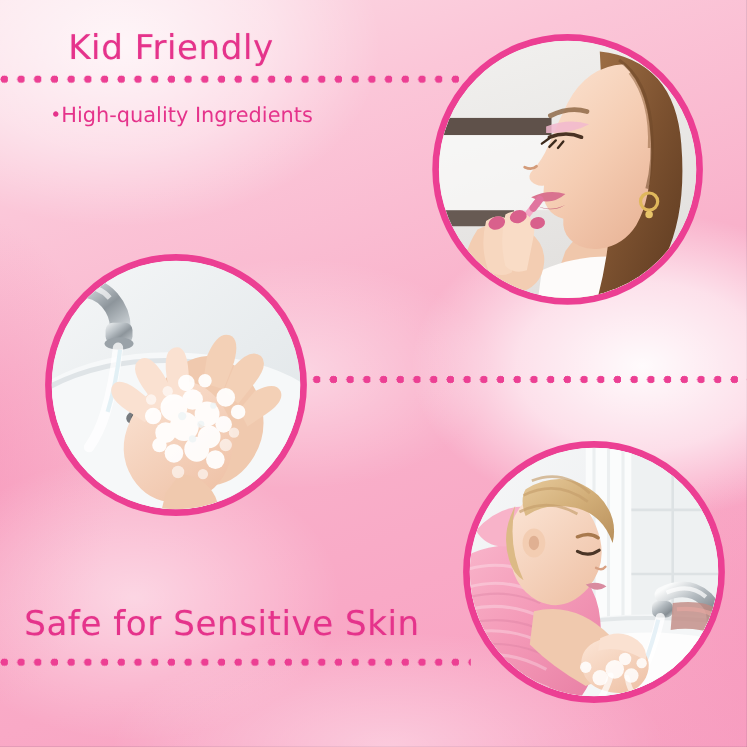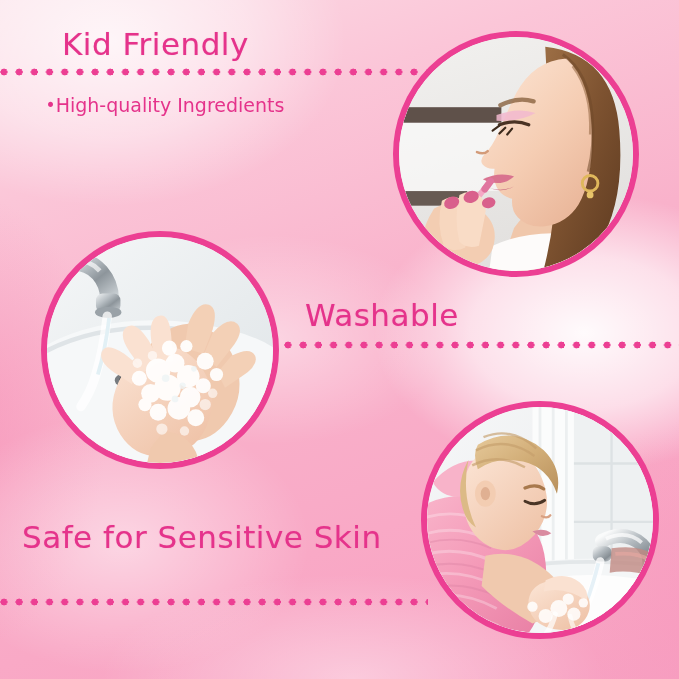--- a/index.html
+++ b/index.html
@@ -89,21 +89,21 @@
     top: 26px;
     font-size: 31px;
   }
   #heading-washable {
     left: 305px;
     top: 297px;
     font-size: 31px;
   }
   #heading-safe-skin {
     left: 22px;
-    top: 519px;
+    top: 549px;
     font-size: 31px;
   }
 
   
   #feature-list {
     position: absolute;
     left: 0;
     top: 92px;
     width: 330px;
     text-align: center;
@@ -183,21 +183,20 @@
   <div class="bg-layer bg-glow-bot"></div>
 
   <div class="heading" id="heading-kid-friendly">Kid Friendly</div>
 
   <div class="dotted-rule" id="divider-top"></div>
 
   <div id="feature-list">
     <div class="feature-item"><span class="feature-bullet">•</span><span>High-quality Ingredients</span></div>
   </div>
 
-  <div class="heading" id="heading-washable">Washable</div>
 
   <div class="dotted-rule" id="divider-middle"></div>
 
   <div class="heading" id="heading-safe-skin">Safe for Sensitive Skin</div>
 
   <div class="dotted-rule" id="divider-bottom"></div>
 
   <div class="photo-circle" id="photo-lipgloss">
     <svg class="photo-art" viewBox="0 0 240 240" preserveAspectRatio="xMidYMid slice">
       <defs>

